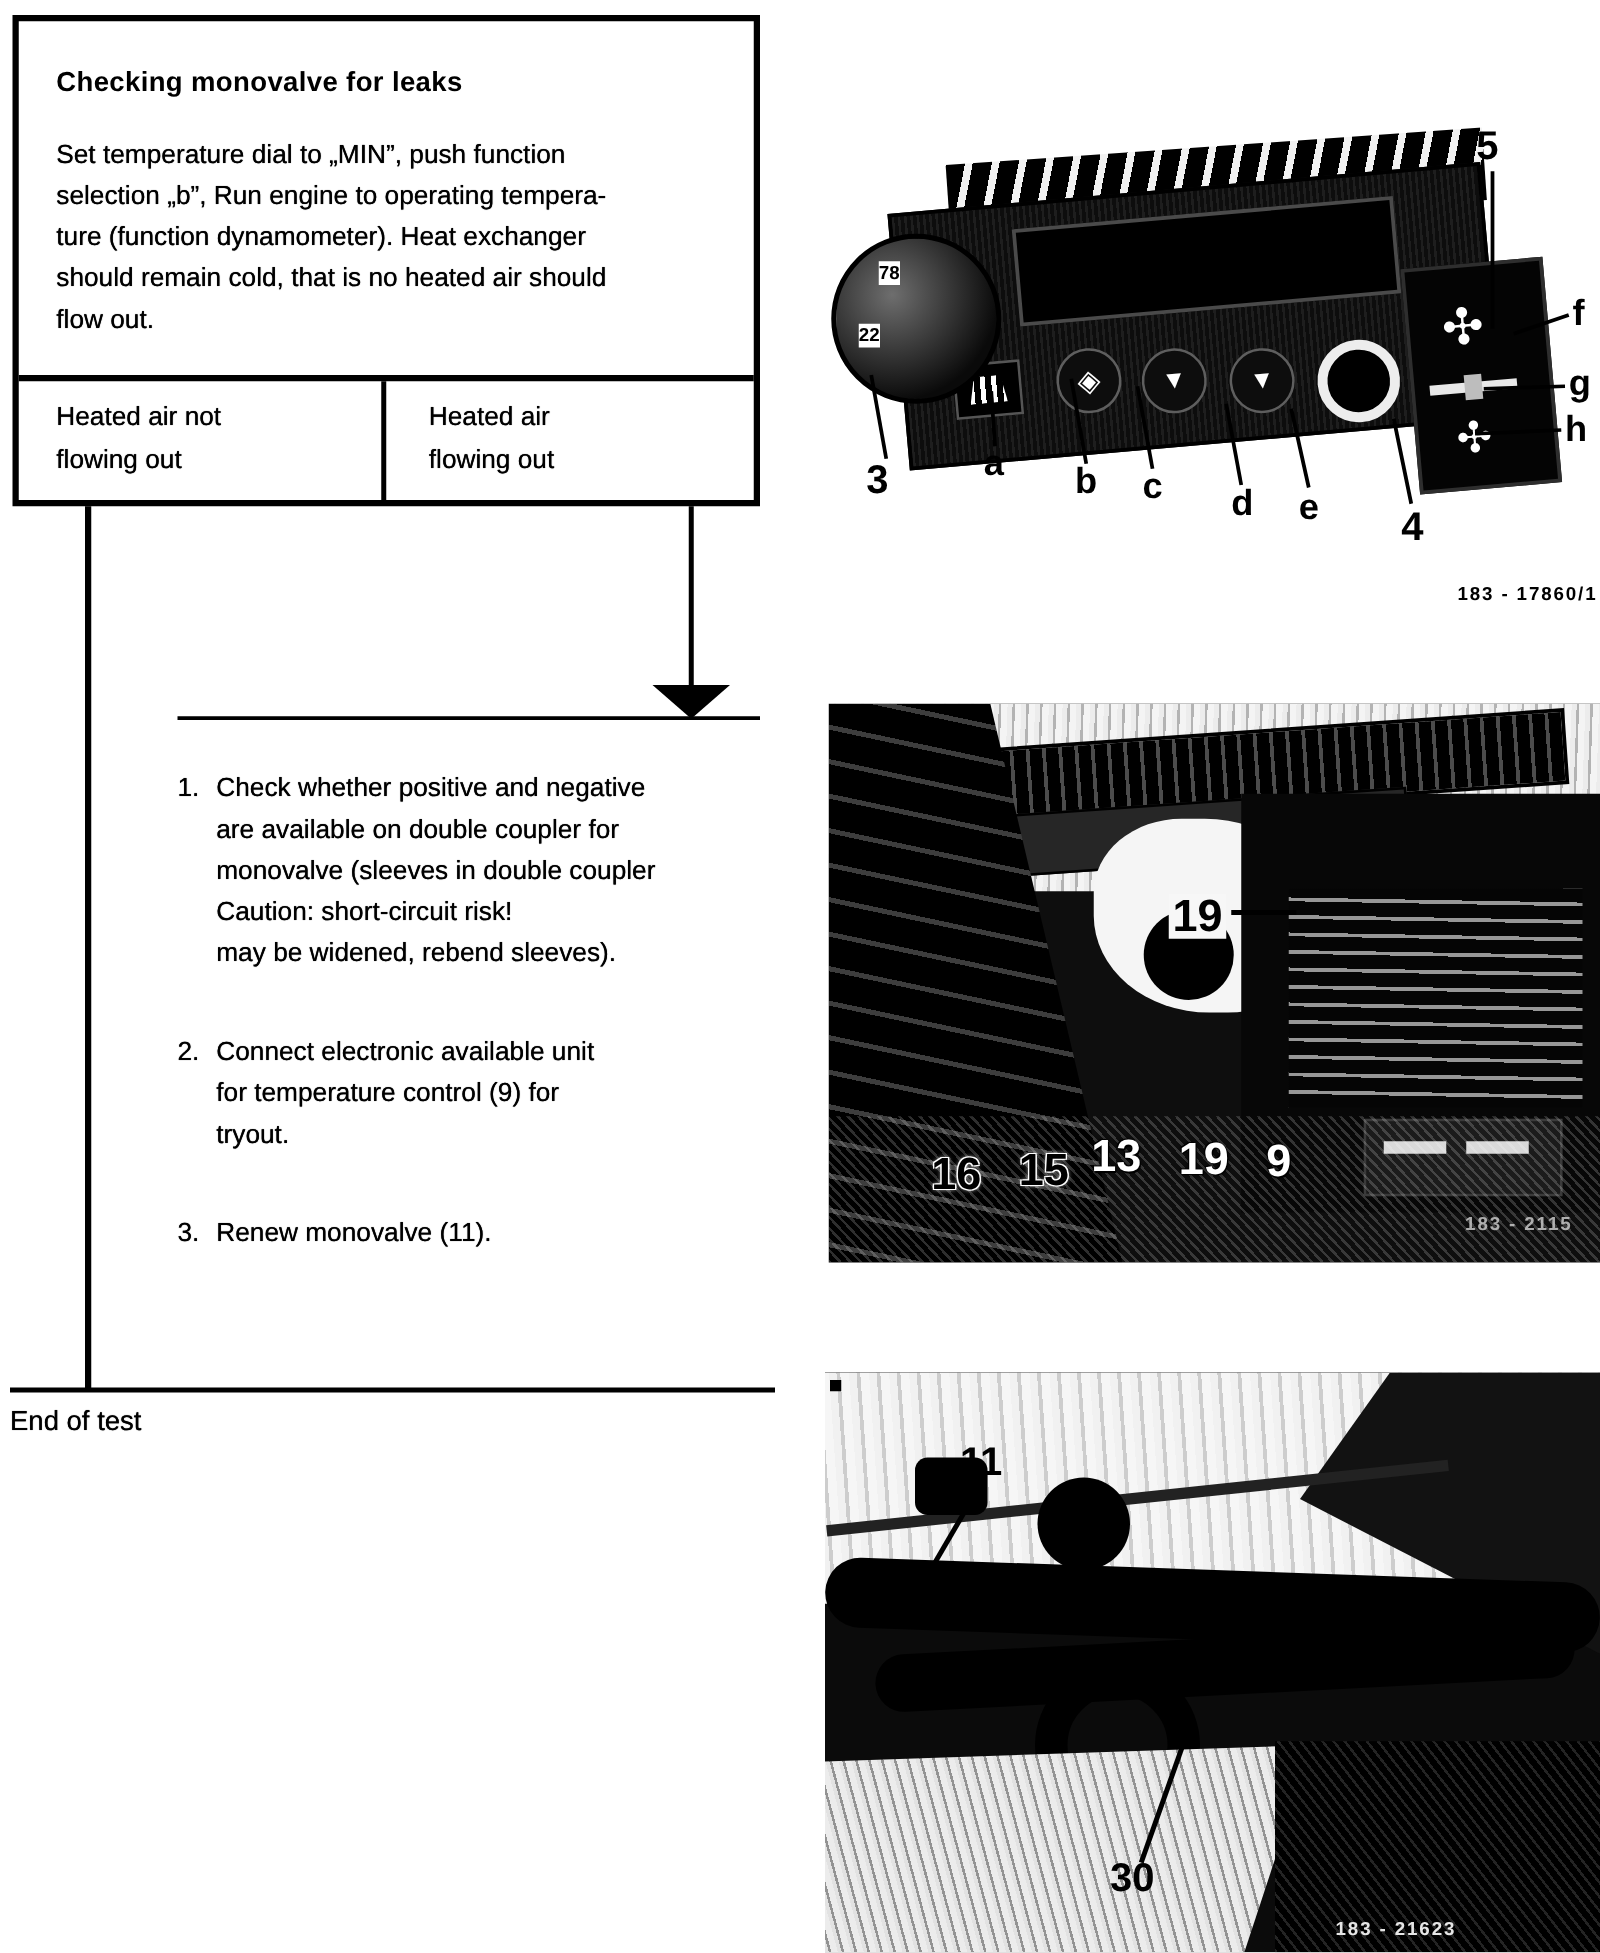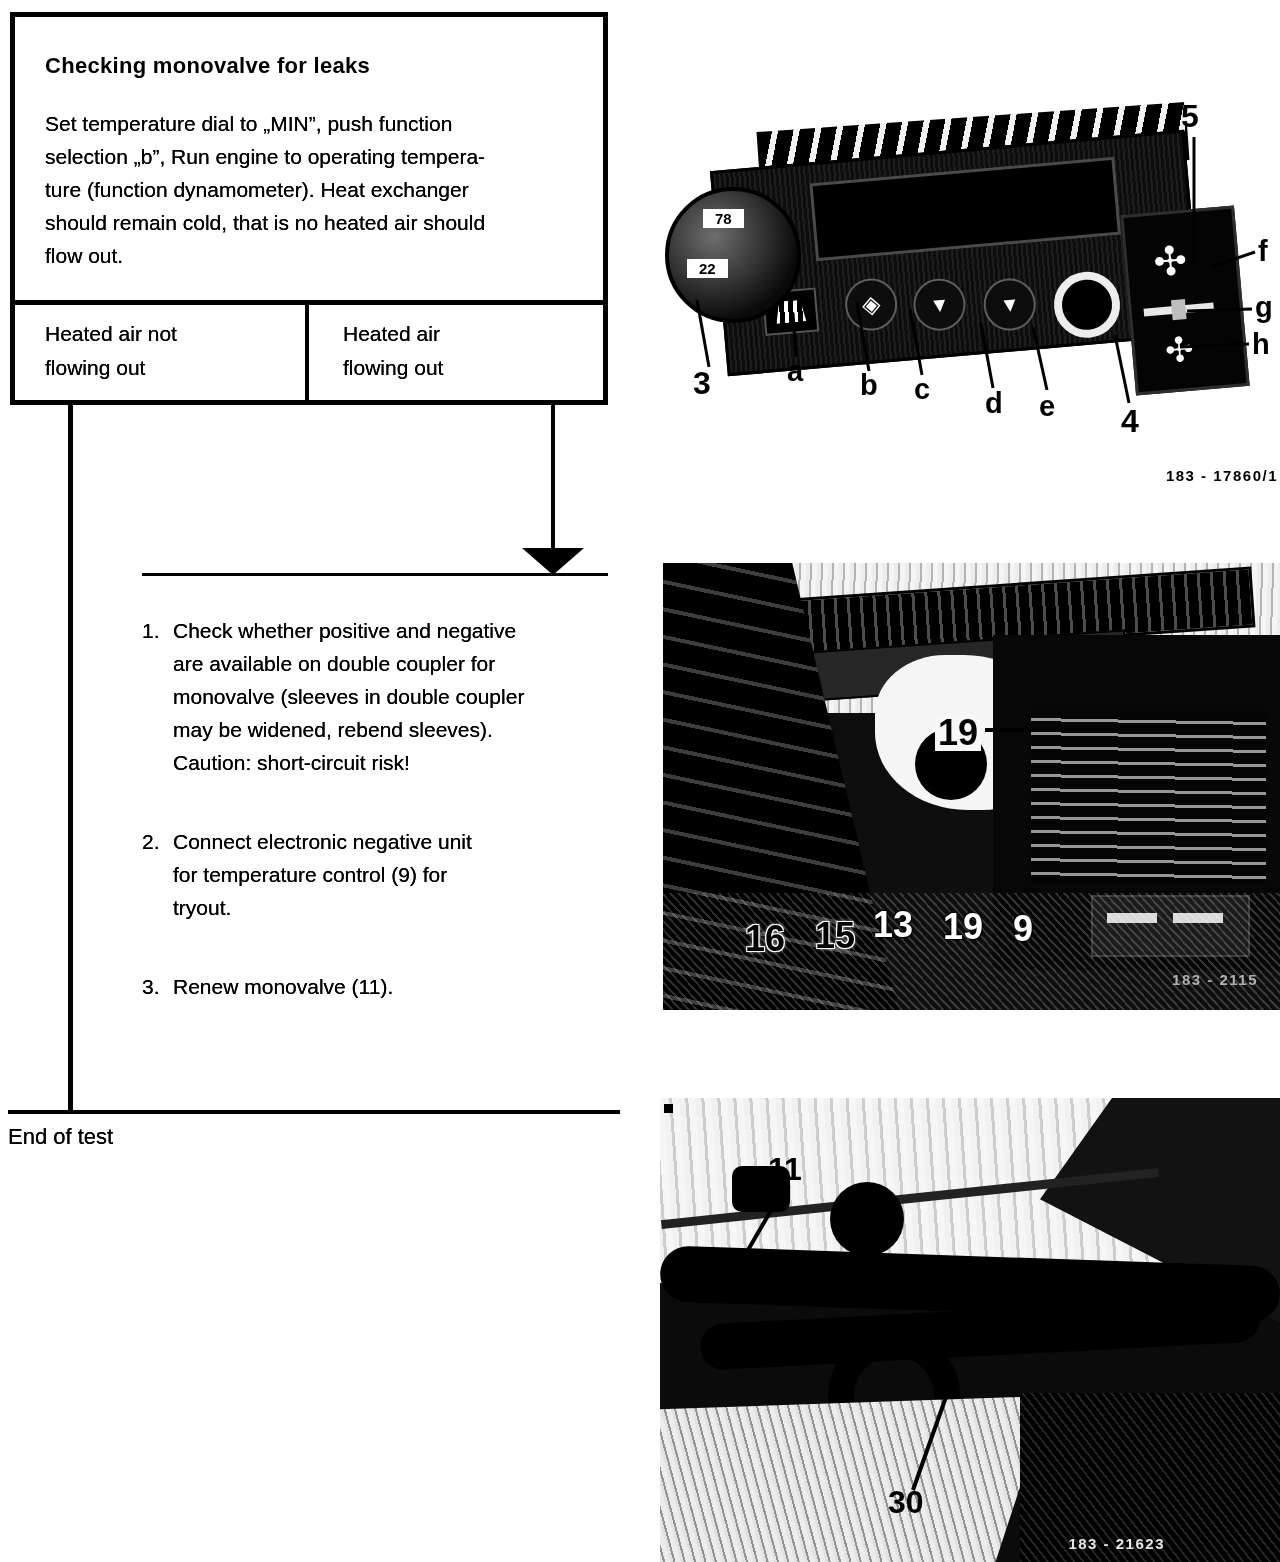--- a/index.html
+++ b/index.html
@@ -40,21 +40,21 @@
   .callout.small{font-size:29px;}
   .callout.chip{background:#f7f7f7;padding:0 3px;}
   .callout.halo-w{text-shadow:0 0 4px #fff,1px 1px 0 #fff,-1px -1px 0 #fff,1px -1px 0 #fff,-1px 1px 0 #fff;}
   .callout.white{color:#fff;text-shadow:0 0 4px #000,1px 1px 0 #000,-1px -1px 0 #000;}
   .fig-caption{position:absolute;font-size:15px;font-weight:bold;letter-spacing:1.5px;text-align:center;}
 
   
   .knob{position:absolute;border-radius:50%;background:#0d0d0d;border:2px solid #5e5e5e;
         display:flex;align-items:center;justify-content:center;color:#fff;}
   .dial-chip{position:absolute;background:#fff;color:#000;font-weight:bold;font-size:15px;
-             padding:1px 12px;}
+             padding:1px 0;}
   .fanglyph{color:#fff;}
 </style>
 </head>
 <body>
 
 <main class="page">
 
   <section class="flow-box">
     <h1 class="flow-title">Checking monovalve for leaks</h1>
     <div class="flow-intro">
@@ -82,28 +82,28 @@
   <div class="hrule" style="left:142px;top:573px;width:466px;height:3px;"></div>
   <div class="hrule" style="left:8px;top:1110px;width:612px;height:4px;"></div>
 
   <div class="steps">
     <div class="step">
       <div class="step-num">1.</div>
       <div class="step-lines">
         <div>Check whether positive and negative</div>
         <div>are available on double coupler for</div>
         <div>monovalve (sleeves in double coupler</div>
+        <div>Caution: short-circuit risk!</div>
         <div>may be widened, rebend sleeves).</div>
-        <div>Caution: short-circuit risk!</div>
       </div>
     </div>
     <div class="step">
       <div class="step-num">2.</div>
       <div class="step-lines">
-        <div>Connect electronic negative unit</div>
+        <div>Connect electronic available unit</div>
         <div>for temperature control (9) for</div>
         <div>tryout.</div>
       </div>
     </div>
     <div class="step">
       <div class="step-num">3.</div>
       <div class="step-lines">
         <div>Renew monovalve (11).</div>
       </div>
     </div>

